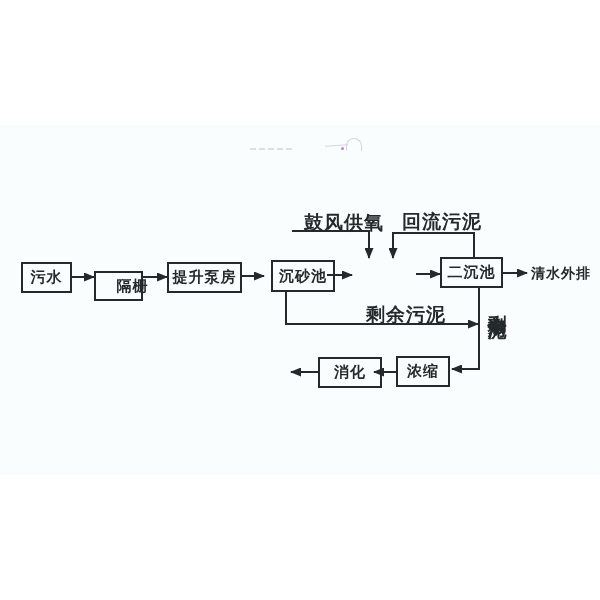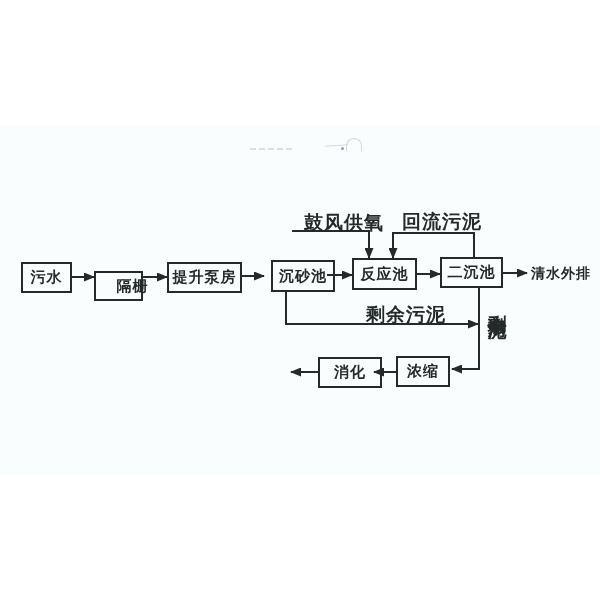--- a/index.html
+++ b/index.html
@@ -94,21 +94,20 @@
     <polyline points="286,291 286,324 478,324" marker-end="url(#ah)"></polyline>
     <polyline points="479,288 479,369 452,369" marker-end="url(#ah)"></polyline>
     <line x1="397" y1="372" x2="374" y2="372" marker-end="url(#ah)"></line>
     <line x1="319" y1="372" x2="291" y2="372" marker-end="url(#ah)"></line>
   </svg>
 
   <div class="node" id="n-sewage">污水</div>
   <div class="node" id="n-screen">隔栅</div>
   <div class="node" id="n-pump">提升泵房</div>
   <div class="node" id="n-grit">沉砂池</div>
-  <div class="node" id="n-react">反应池</div>
   <div class="node" id="n-thicken">浓缩</div>
   <div class="node" id="n-clarifier">二沉池</div>
   <div class="node" id="n-digest">消化</div>
 
   <div class="flow-label" id="l-effluent">清水外排</div>
   <div class="flow-label" id="l-blast">鼓风供氧</div>
   <div class="flow-label" id="l-return">回流污泥</div>
   <div class="flow-label" id="l-excess-h">剩余污泥</div>
   <div class="flow-label vertical" id="l-excess-v">剩余污泥</div>
 

